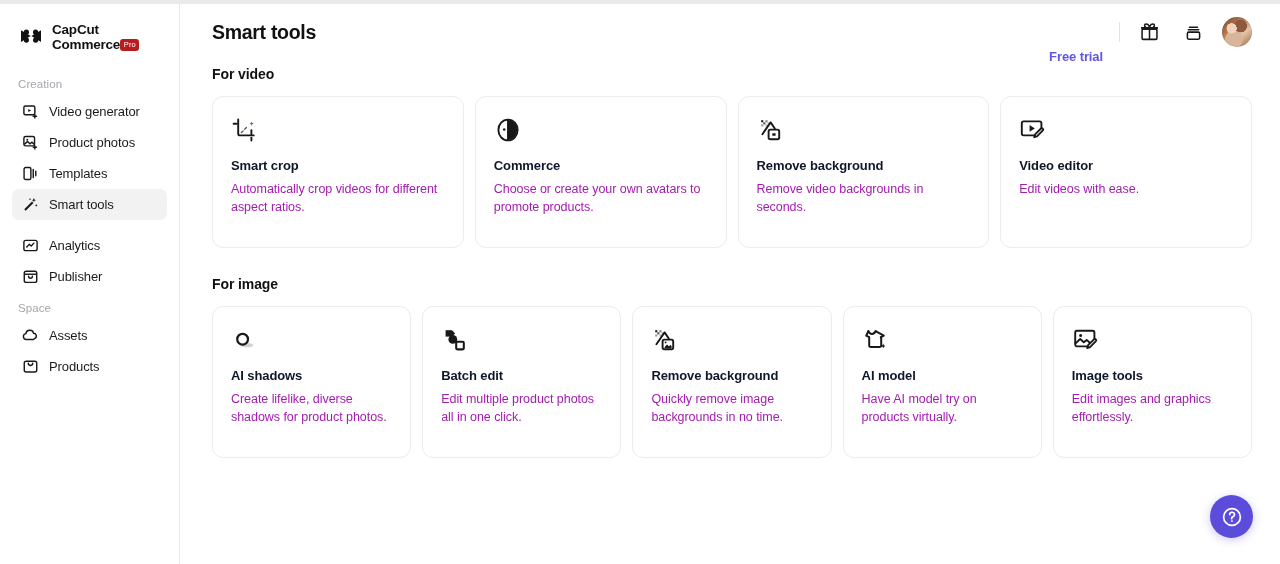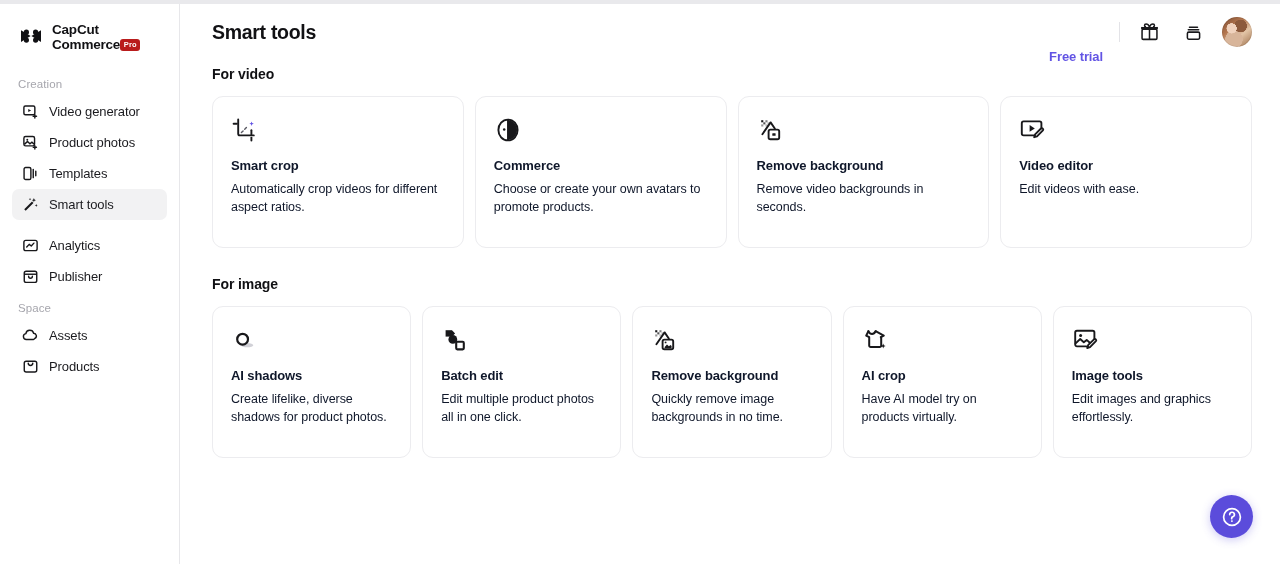--- a/index.html
+++ b/index.html
@@ -73,21 +73,21 @@
     font-weight: 700;
     letter-spacing: -0.2px;
     color: #111114;
     display: flex;
     align-items: center;
   }
   .pro-badge {
     background: #b91c1c;
     color: #ffffff;
     font-size: 7.5px;
-    font-weight: 700;
+    font-weight: 400;
     line-height: 1;
     padding: 2.5px 3.5px 2px;
     border-radius: 3px;
     letter-spacing: 0.2px;
     position: relative;
     top: 0px;
   }
 
   .nav-group { margin-top: 10px; }
   .nav-group.first { margin-top: 22px; }
@@ -228,21 +228,21 @@
   .card-title {
     font-size: 13px;
     font-weight: 700;
     color: #0f172a;
     letter-spacing: -0.1px;
     margin-bottom: 7px;
   }
   .card-desc {
     font-size: 12.5px;
     line-height: 1.46;
-    color: #0f172a;
+    color: #a21caf;
     font-weight: 400;
     letter-spacing: -0.05px;
   }
 
   
   .help-fab {
     position: absolute;
     right: 27px;
     bottom: 26px;
     width: 43px; height: 43px;
@@ -535,21 +535,21 @@
             <div class="card-icon">
               <svg width="28" height="28" viewBox="0 0 28 28" fill="none" stroke="#18181b" stroke-width="2" stroke-linejoin="round" stroke-linecap="round">
                 <path d="M6.4 5.2 4.2 9.6l3 1.6v8.4a1.5 1.5 0 0 0 1.5 1.5h9a1.5 1.5 0 0 0 1.5-1.5V11.2"></path>
                 <path d="M6.4 5.2c1.9 3.6 5.4 3.6 7.2 0"></path>
                 <path d="M13.6 5.2 19.6 9.6" opacity="0"></path>
                 <path d="M13.6 5.2l2.4 4.4" opacity="0"></path>
                 <path d="M13.6 5.2 21.8 9.6l-3 1.6"></path>
                 <path d="M21.2 17.6l.66 1.74 1.74.66-1.74.66-.66 1.74-.66-1.74-1.74-.66 1.74-.66z" fill="#18181b" stroke="none"></path>
               </svg>
             </div>
-            <div class="card-title">AI crop</div>
+            <div class="card-title">AI model</div>
             <div class="card-desc">Have AI model try on products virtually.</div>
           </div>
 
           <div class="card">
             <div class="card-icon">
               <svg width="28" height="28" viewBox="0 0 28 28" fill="none" stroke="#18181b" stroke-width="1.9">
                 <path d="M22.4 12.6V6.6a1.8 1.8 0 0 0-1.8-1.8H5a1.8 1.8 0 0 0-1.8 1.8v12a1.8 1.8 0 0 0 1.8 1.8h9.4" stroke-linecap="round" stroke-linejoin="round"></path>
                 <circle cx="8.6" cy="9.6" r="1.5" fill="#18181b" stroke="none"></circle>
                 <path d="M3.6 17.4l4.6-4.4 3.6 3.3 2.9-2.4 3.1 2.8" stroke-linecap="round" stroke-linejoin="round"></path>
                 <path d="M23.9 15.2 18 21.1l-2.8.9.9-2.8 5.9-5.9a1.35 1.35 0 0 1 1.9 1.9z" stroke-linejoin="round" fill="#ffffff"></path>

